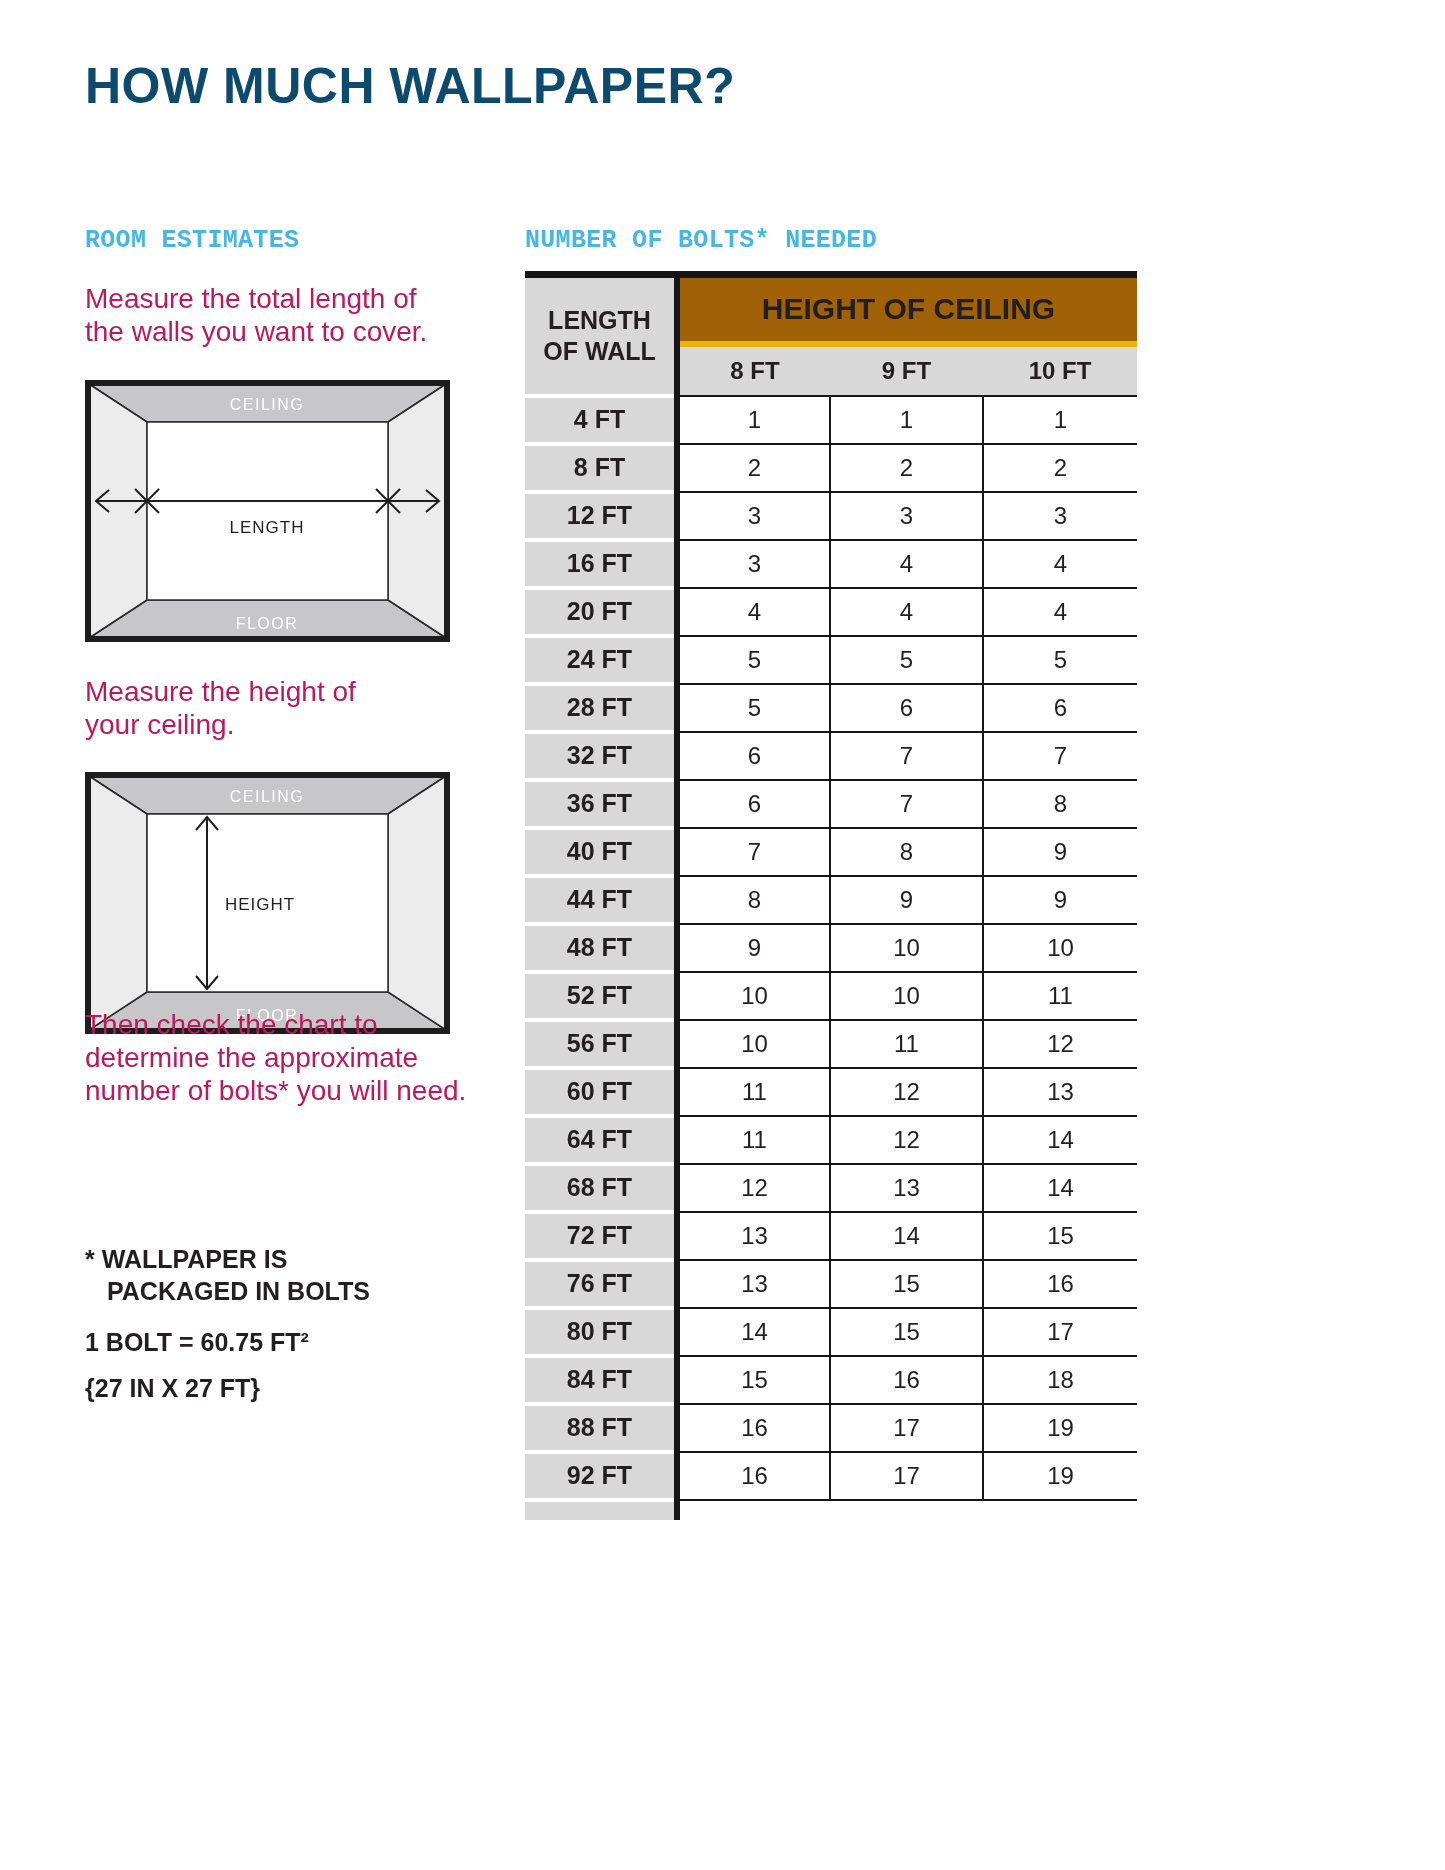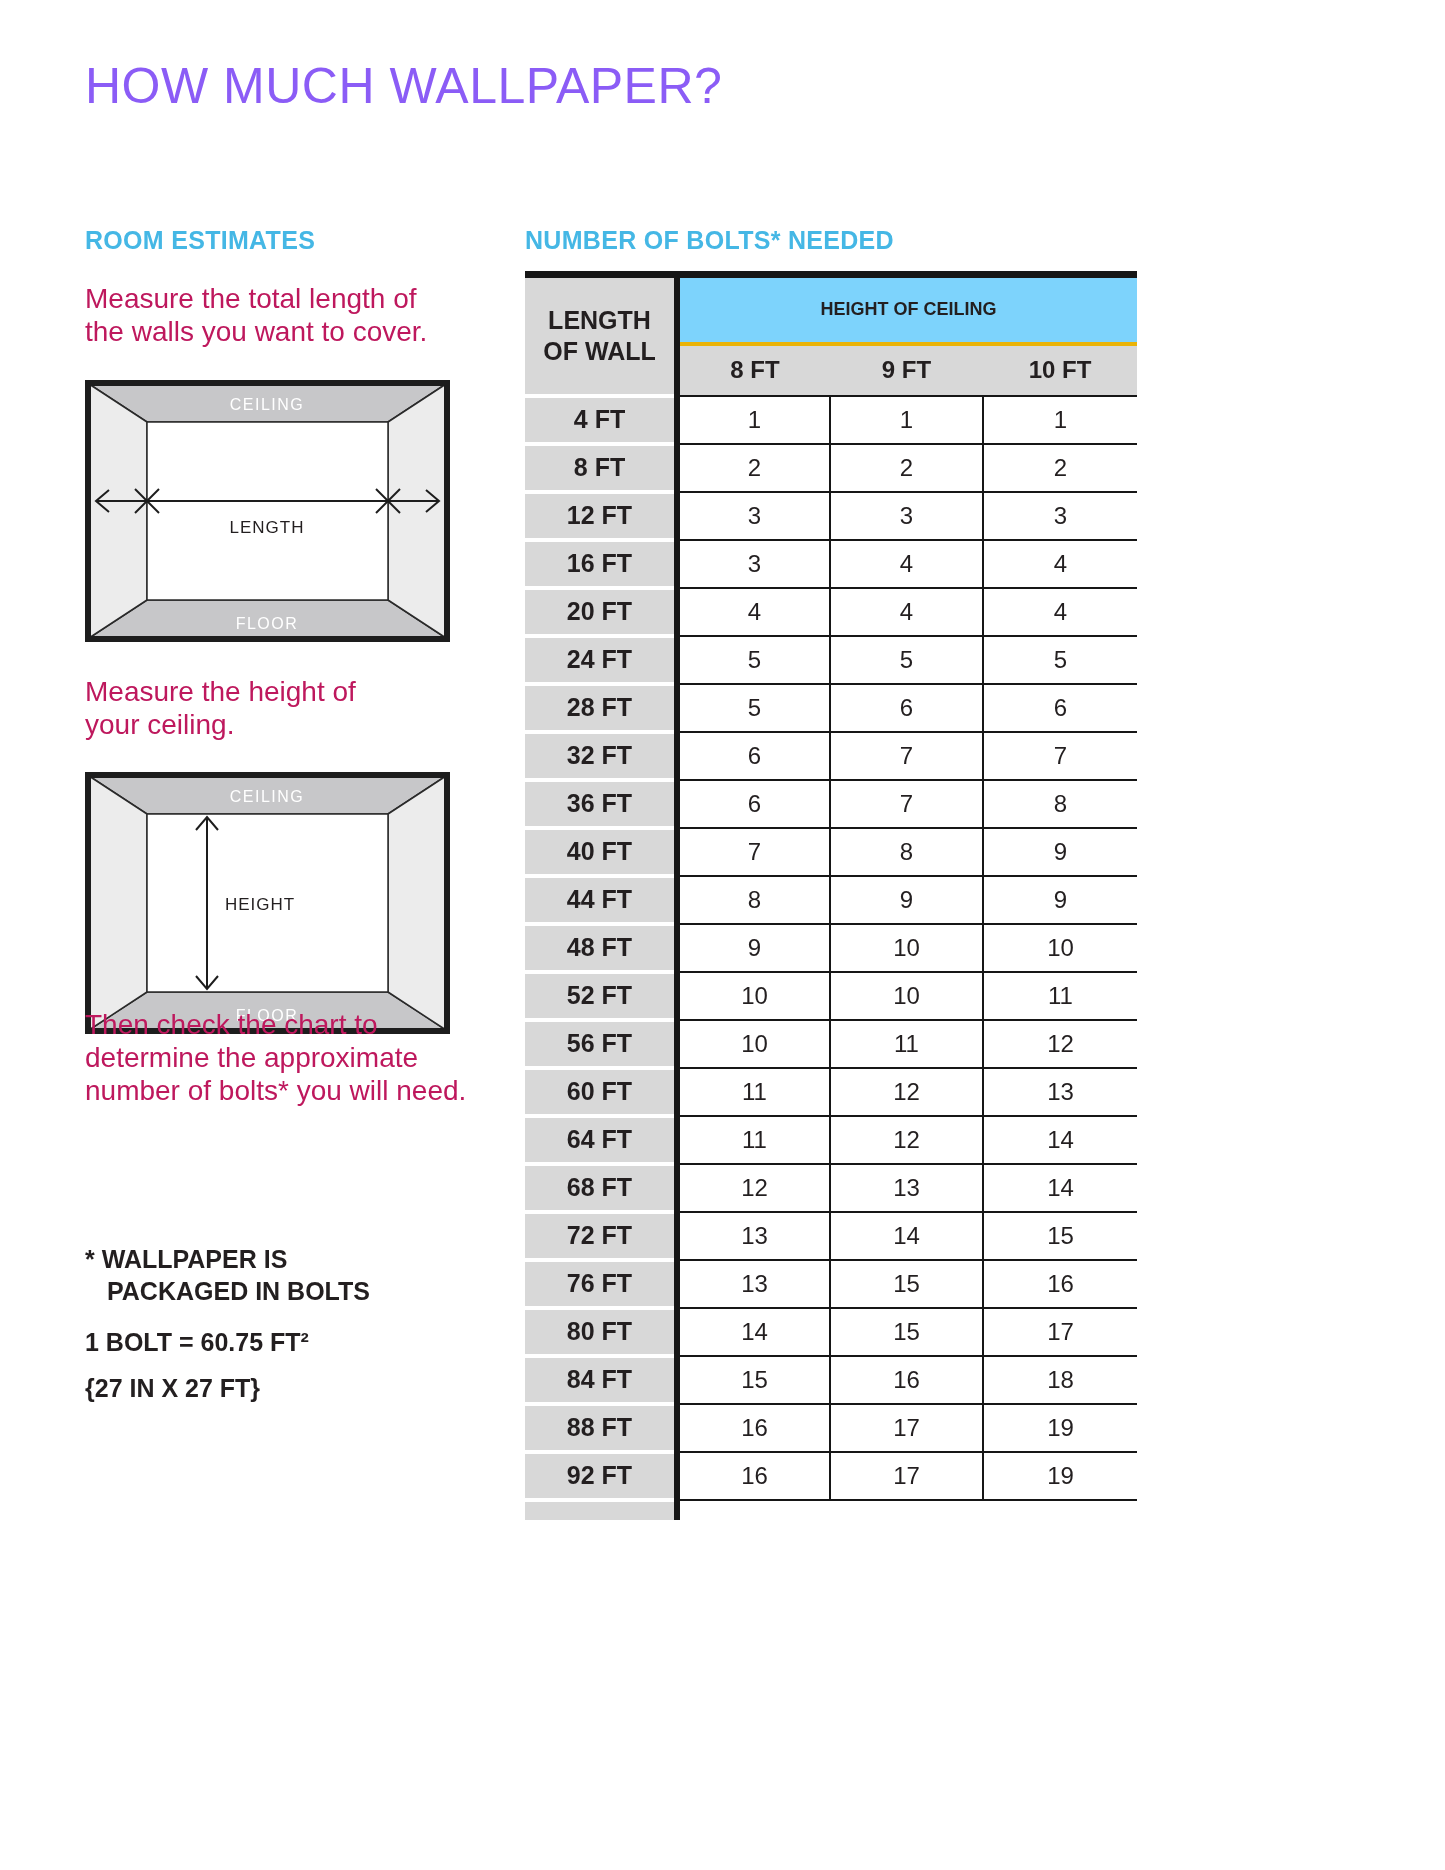--- a/index.html
+++ b/index.html
@@ -9,26 +9,26 @@
     background: #ffffff;
     font-family: "Liberation Sans", sans-serif;
     color: #231F20;
     position: relative;
     overflow: hidden;
   }
   .abs { position: absolute; }
 
   .title {
     left: 85px; top: 57px; margin: 0;
-    font-size: 50px; font-weight: 400;
-    color: #8b5cf6; letter-spacing: 0.5px;
+    font-size: 50px; font-weight: 700;
+    color: #0c4a6e; letter-spacing: 0.5px;
   }
   .sec-title {
     font-size: 25px; font-weight: 700;
-    color: #45B7E5; margin: 0; letter-spacing: 0.3px;
+    color: #45B7E5; margin: 0; letter-spacing: 0.3px; font-family: Liberation Mono, monospace;
   }
   #room-title { left: 85px; top: 226px; }
 
   .body-text {
     font-size: 28px; line-height: 33px;
     color: #be185d; margin: 0; white-space: pre-line;
   }
   #step1 { left: 85px; top: 282px; }
   #step2 { left: 85px; top: 675px; }
   #step3 { left: 85px; top: 1008px; }
@@ -58,25 +58,25 @@
 
   th.corner {
     background: #D8D8D8;
     border-top: 7px solid #161616;
     border-right: 6px solid #161616;
     border-bottom: 4px solid #ffffff;
     font-size: 25px; font-weight: 700; line-height: 31px;
     white-space: pre-line;
   }
   th.group {
-    height: 69px; background: #7dd3fc;
+    height: 69px; background: #a16207;
     border-top: 7px solid #161616;
-    border-bottom: 4px solid #eab308;
+    border-bottom: 6px solid #eab308;
     border-left: 6px solid #161616;
-    font-size: 18px; font-weight: 700;
+    font-size: 30px; font-weight: 700;
   }
   th.sub {
     height: 52px; background: #D8D8D8;
     border-bottom: 2px solid #161616;
     font-size: 24px; font-weight: 700;
   }
   tbody td { height: 48px; }
   td.rowhead {
     background: #D8D8D8;
     border-right: 6px solid #161616;

